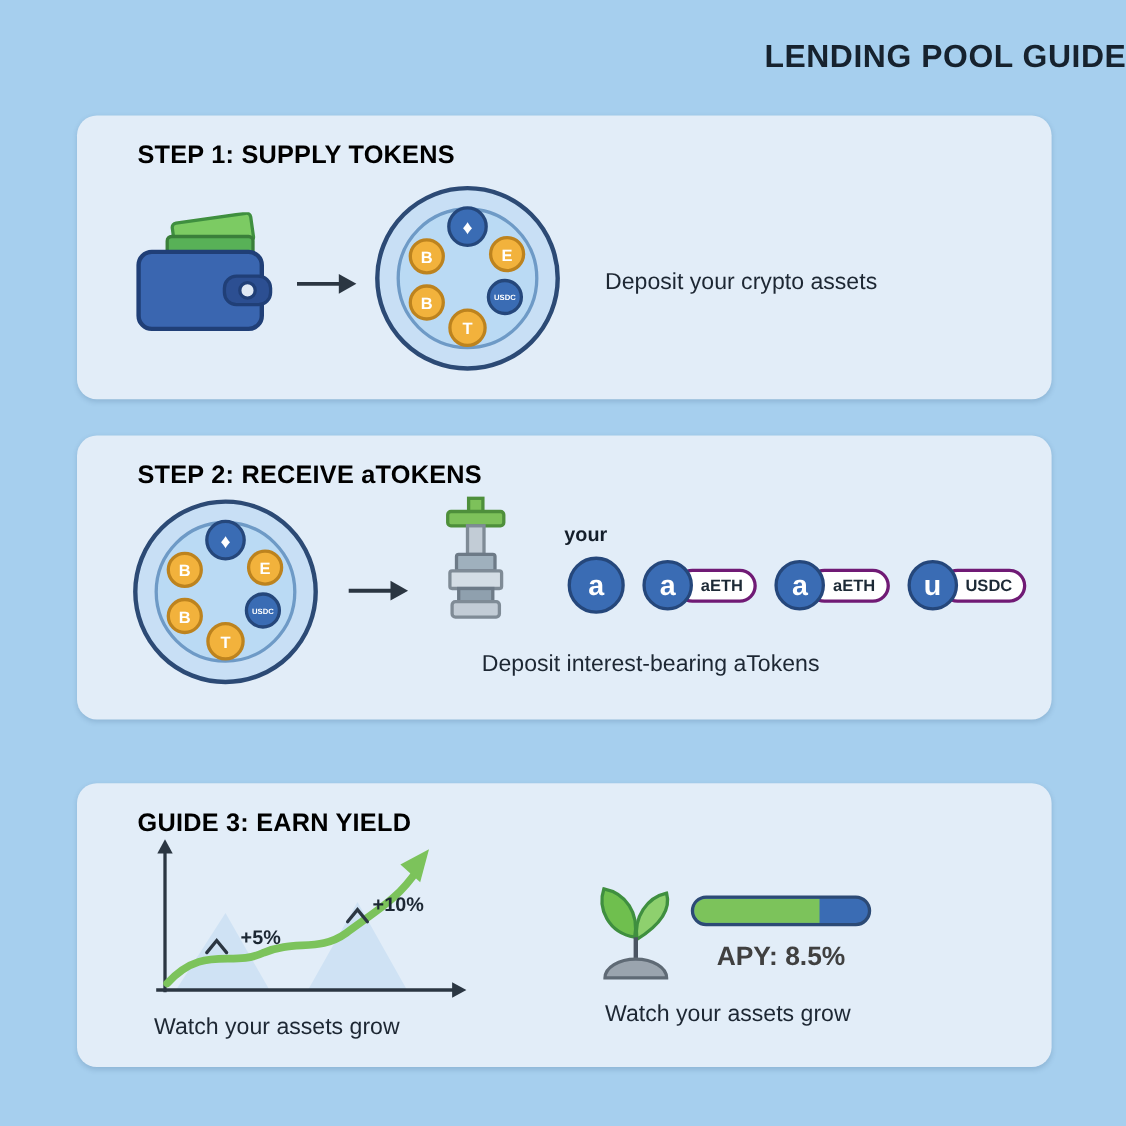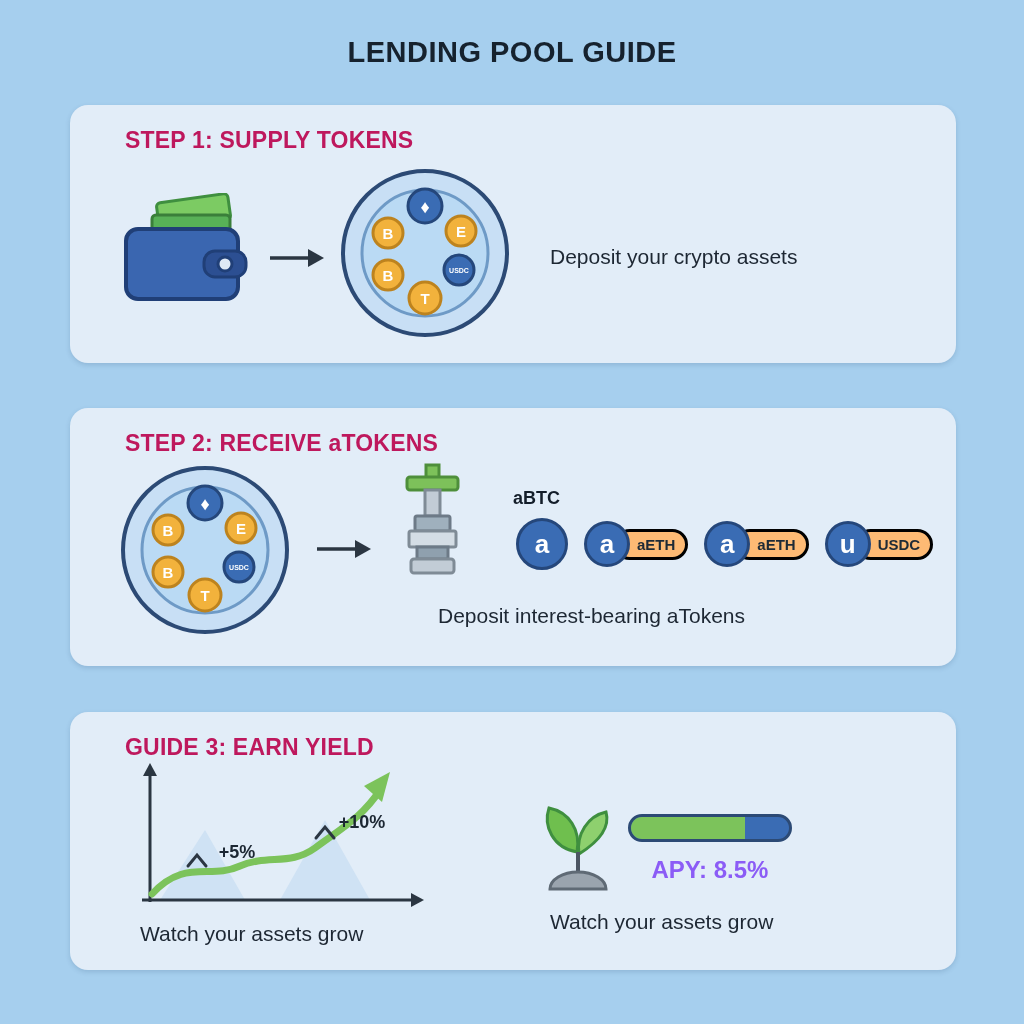--- a/index.html
+++ b/index.html
@@ -1,33 +1,33 @@
 <!DOCTYPE html>
 <html><head>
 <meta charset="utf-8">
 <style>
   html,body{margin:0;padding:0;}
   body{width:1024px;height:1024px;background:#a6cfee;font-family:"Liberation Sans",sans-serif;position:relative;overflow:hidden;}
-  .title{position:absolute;top:36px;left:0;width:100%;text-align:center;font-size:29px;font-weight:bold;color:#16222e;letter-spacing:0.5px;}
+  .title{position:absolute;top:36px;left:0;width:100%;text-align:right;font-size:29px;font-weight:bold;color:#16222e;letter-spacing:0.5px;}
   .panel{position:absolute;left:70px;width:886px;height:258px;background:#e2edf8;border-radius:18px;box-shadow:0 2px 5px rgba(40,70,110,0.18);}
   .panel-1{top:105px;}
-  .panel-2{top:408px;}
+  .panel-2{top:396px;}
   .panel-3{top:712px;}
-  .heading{position:absolute;left:55px;top:22px;font-size:23px;font-weight:bold;color:#be185d;letter-spacing:0.2px;}
+  .heading{position:absolute;left:55px;top:22px;font-size:23px;font-weight:bold;color:#000000;letter-spacing:0.2px;}
   .abs{position:absolute;}
   .caption{position:absolute;font-size:21px;color:#1d2733;text-align:left;}
   .minted-label{position:absolute;left:443px;top:80px;font-size:18px;font-weight:bold;color:#141e2a;}
   .atoken-row{position:absolute;left:446px;top:110px;display:flex;align-items:center;gap:16px;}
   .atoken-group{display:flex;align-items:center;}
   .atoken-coin{width:46px;height:46px;border-radius:50%;background:#3a6cb4;border:3px solid #25477b;color:#fff;font-weight:bold;font-size:26px;display:flex;align-items:center;justify-content:center;position:relative;z-index:2;box-sizing:border-box;}
   .atoken-coin.big{width:52px;height:52px;}
-  .atoken-pill{margin-left:-16px;background:#fdba74;border:3px solid #000000;border-radius:16px;padding:4px 10px 4px 20px;font-size:15px;font-weight:bold;color:#1d2a36;z-index:1;}
+  .atoken-pill{margin-left:-16px;background:#ffffff;border:3px solid #701a75;border-radius:16px;padding:4px 10px 4px 20px;font-size:15px;font-weight:bold;color:#1d2a36;z-index:1;}
   .progress{position:absolute;left:558px;top:102px;width:164px;height:28px;border-radius:14px;background:#3a6cb4;border:3px solid #2c4a75;overflow:hidden;box-sizing:border-box;}
   .progress-fill{width:72%;height:100%;background:#7cc35b;}
-  .apy{position:absolute;left:540px;top:144px;width:200px;text-align:center;font-size:24px;font-weight:bold;color:#8b5cf6;}
+  .apy{position:absolute;left:540px;top:144px;width:200px;text-align:center;font-size:24px;font-weight:bold;color:#404040;}
 </style>
 </head>
 <body>
 
 <div class="title">LENDING POOL GUIDE</div>
 
 <section class="panel panel-1">
   <div class="heading">STEP 1: SUPPLY TOKENS</div>
 
   <svg class="abs" style="left:48px;top:88px;" width="140" height="115" viewBox="0 0 140 115">
@@ -93,21 +93,21 @@
   <svg class="abs" style="left:315px;top:55px;" width="95" height="120" viewBox="0 0 95 120">
     <rect x="41" y="2" width="13" height="14" fill="#7dc15a" stroke="#4e8f3b" stroke-width="3"></rect>
     <rect x="22" y="14" width="51" height="13" rx="3" fill="#7dc15a" stroke="#4e8f3b" stroke-width="3"></rect>
     <rect x="40" y="27" width="15" height="26" fill="#c2ccd6" stroke="#7f8b96" stroke-width="3"></rect>
     <rect x="30" y="53" width="35" height="15" rx="2" fill="#9fb0bd" stroke="#6d7a87" stroke-width="3"></rect>
     <rect x="24" y="68" width="47" height="16" rx="2" fill="#d4dde5" stroke="#7f8b96" stroke-width="3"></rect>
     <rect x="32" y="84" width="31" height="12" fill="#8fa0ae" stroke="#6d7a87" stroke-width="3"></rect>
     <rect x="26" y="96" width="43" height="14" rx="3" fill="#c2ccd6" stroke="#7f8b96" stroke-width="3"></rect>
   </svg>
 
-  <div class="minted-label">aBTC</div>
+  <div class="minted-label">your</div>
 
   <div class="atoken-row">
     <div class="atoken-group">
       <div class="atoken-coin big">a</div>
     </div>
     <div class="atoken-group">
       <div class="atoken-coin">a</div>
       <div class="atoken-pill">aETH</div>
     </div>
     <div class="atoken-group">

